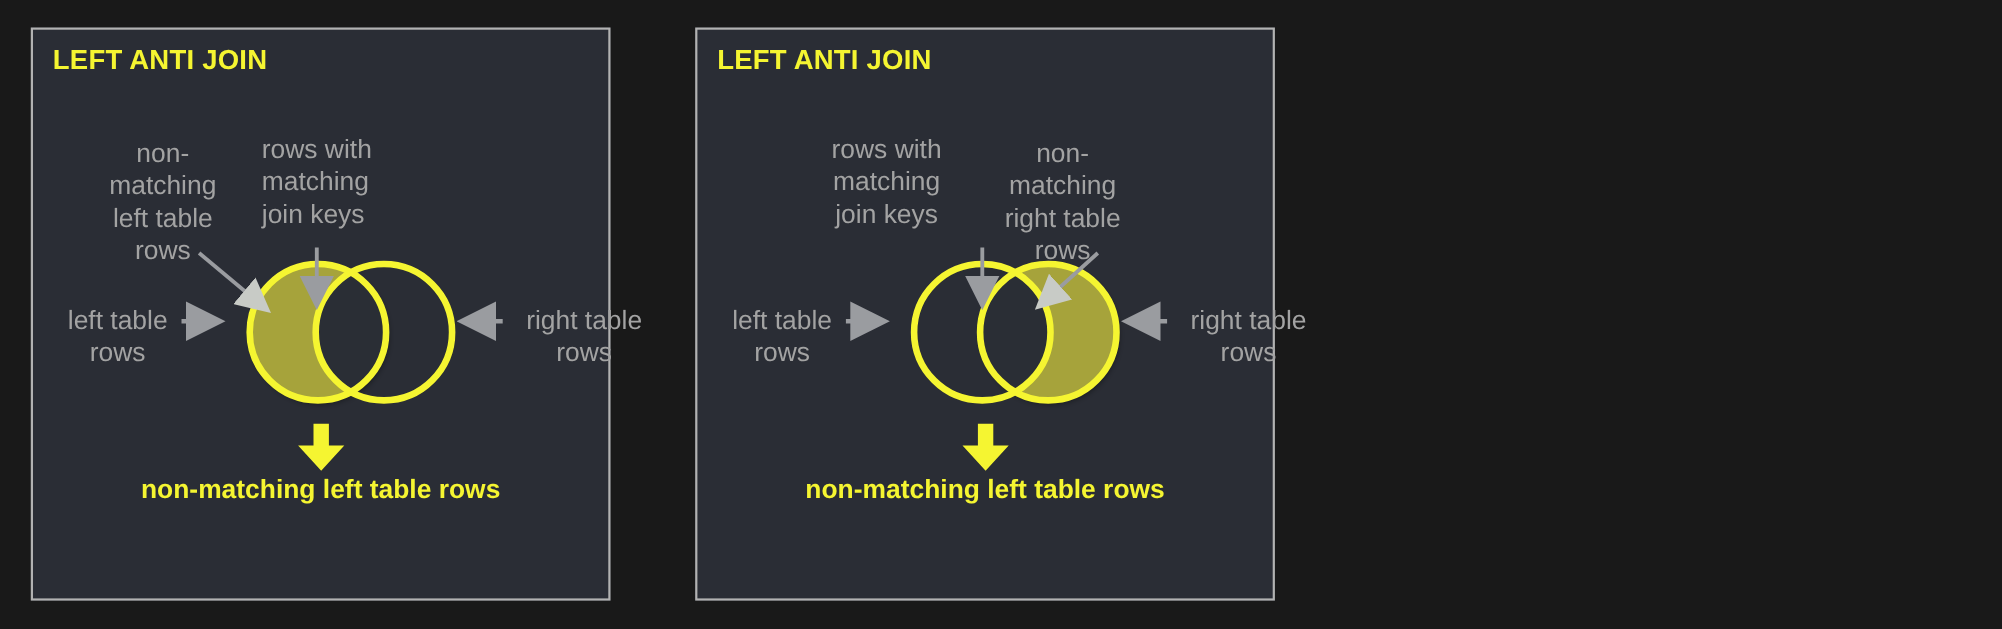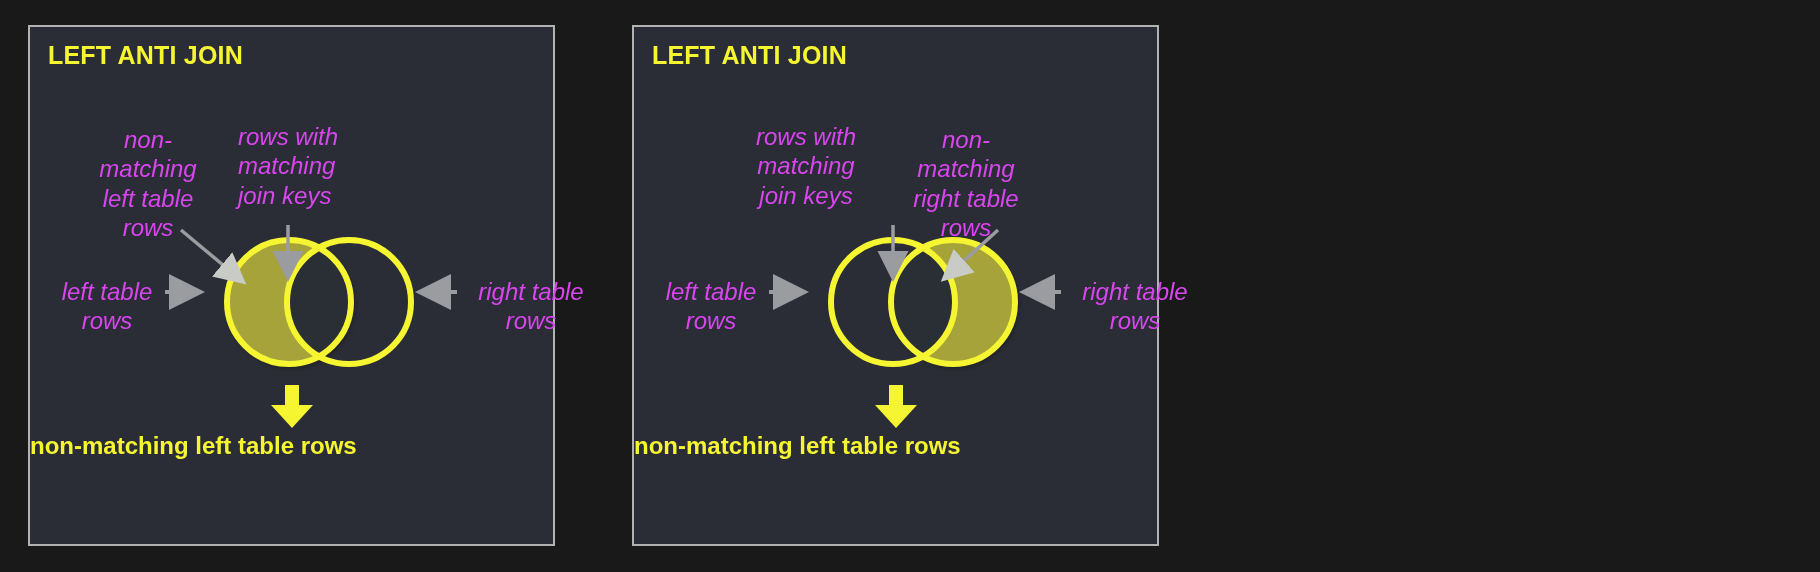--- a/index.html
+++ b/index.html
@@ -42,26 +42,25 @@
     font-size: 25px;
     font-weight: bold;
     color: #f5f531;
     letter-spacing: 0.2px;
     white-space: nowrap;
   }
 
   
   .note {
     position: absolute;
-    color: #d946ef;
+    color: #a3a3a3;
     font-size: 24px;
     line-height: 1.22;
     text-align: center;
     white-space: pre-line;
-    font-style: italic;
   }
 
   .note-l-nonmatch { left: 52px;  top: 98px;  width: 132px; }
   .note-l-rowswith { left: 208px; top: 95px;  width: 150px; text-align: left; }
   .note-l-lefttbl  { left: 8px;   top: 250px; width: 138px; }
   .note-l-righttbl { left: 432px; top: 250px; width: 138px; }
 
   .note-r-rowswith { left: 96px;  top: 95px;  width: 152px; text-align: center; }
   .note-r-nonmatch { left: 262px; top: 98px;  width: 140px; }
   .note-r-lefttbl  { left: 8px;   top: 250px; width: 138px; }
@@ -93,20 +92,21 @@
     left: 50%;
     transform: translateX(-50%);
     top: 358px;
   }
 
   .result-caption {
     position: absolute;
     left: 0;
     top: 405px;
     width: 100%;
+    text-align: center;
     font-size: 24px;
     font-weight: bold;
     color: #f5f531;
     white-space: nowrap;
   }
 </style>
 </head>
 <body>
 
 <div class="board">

